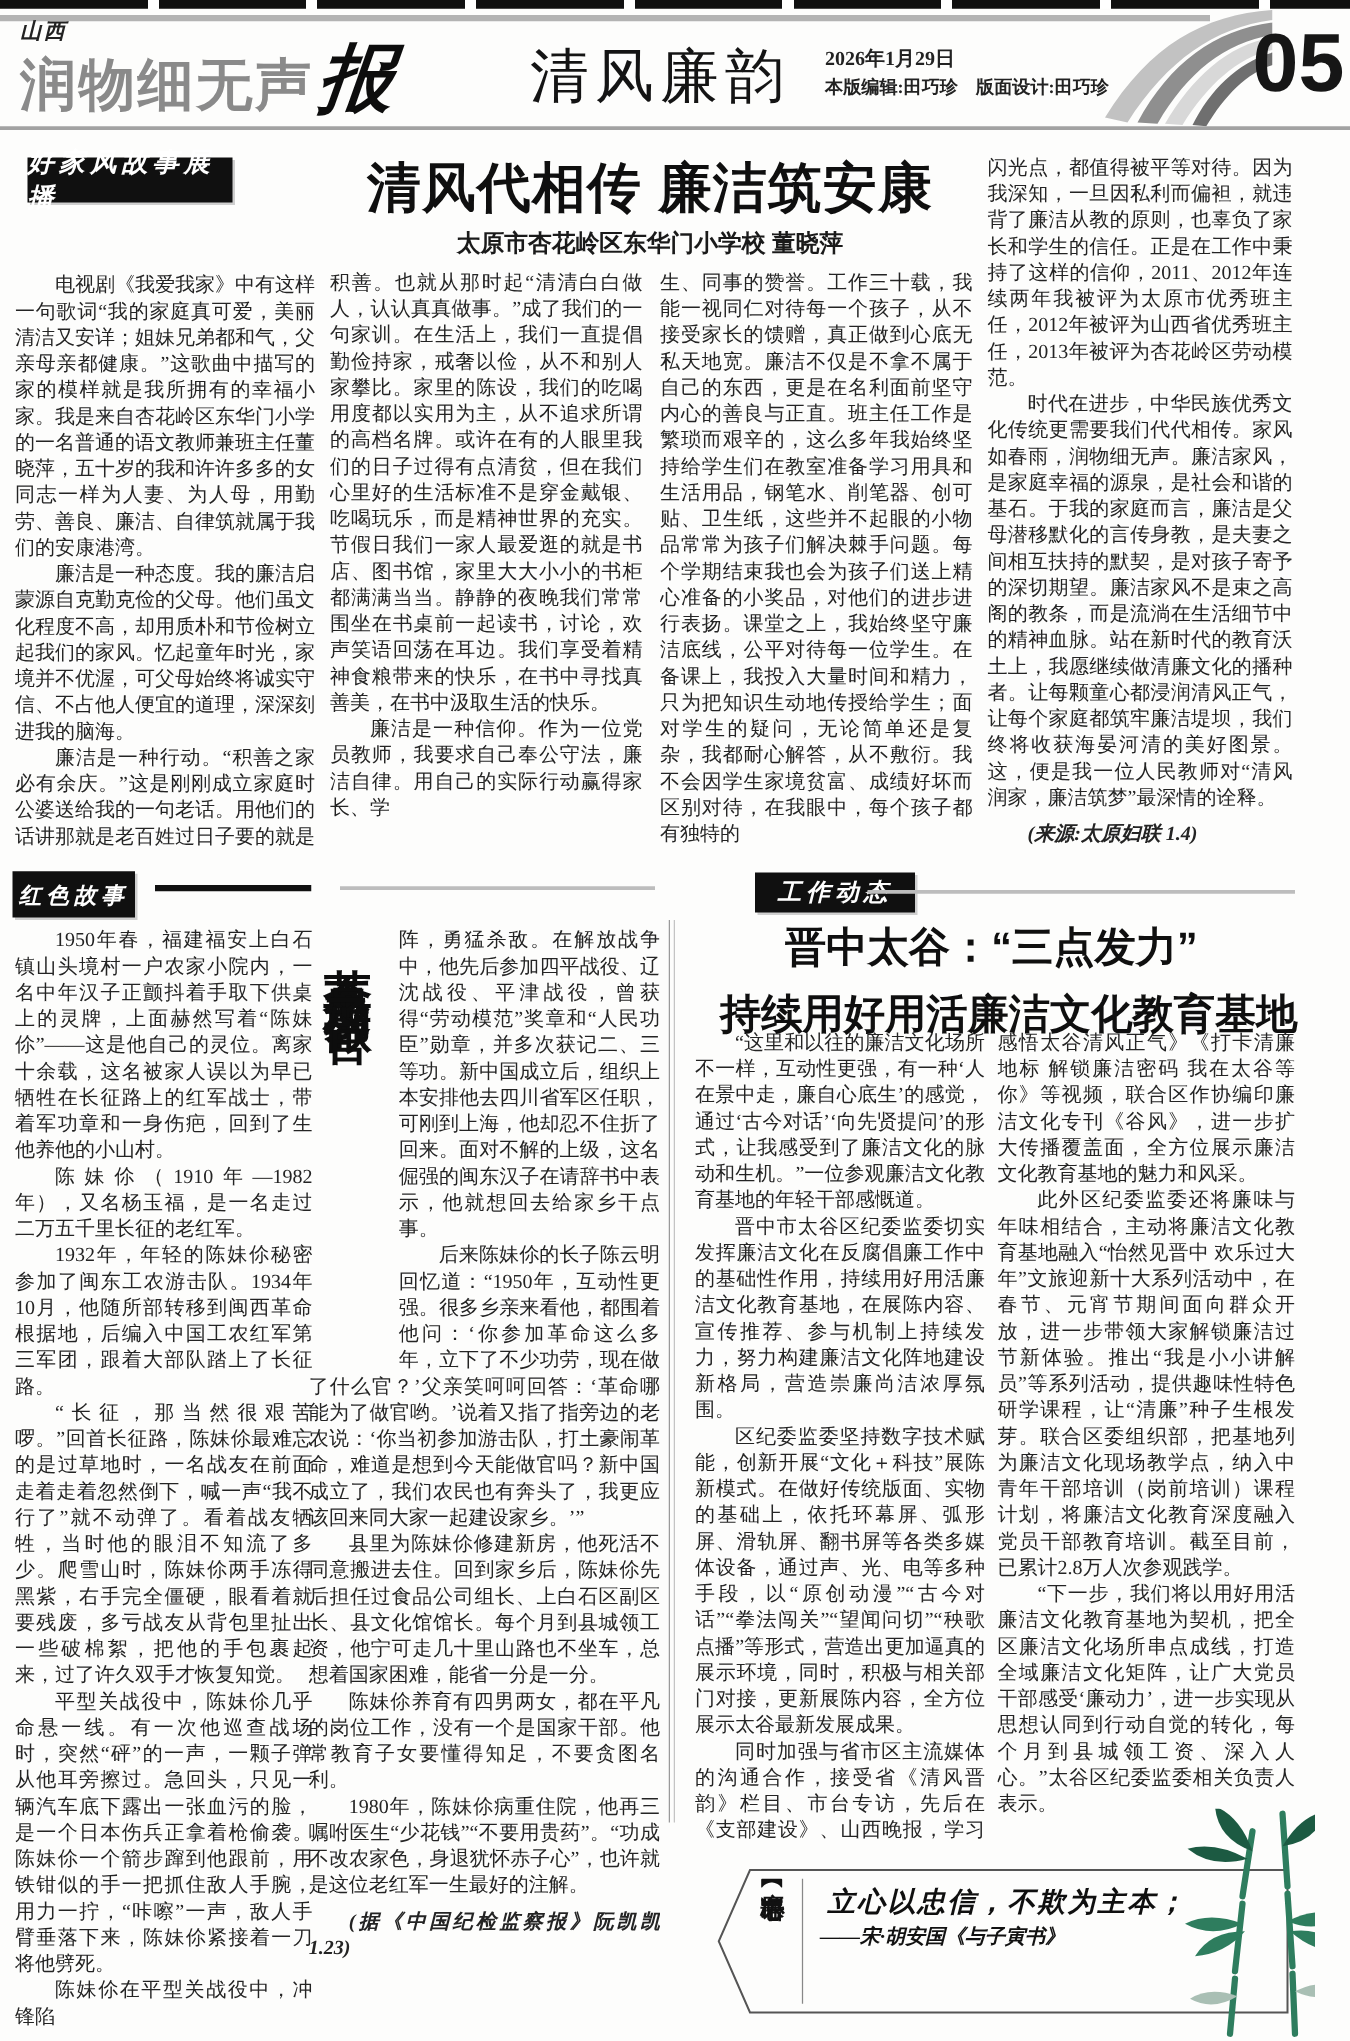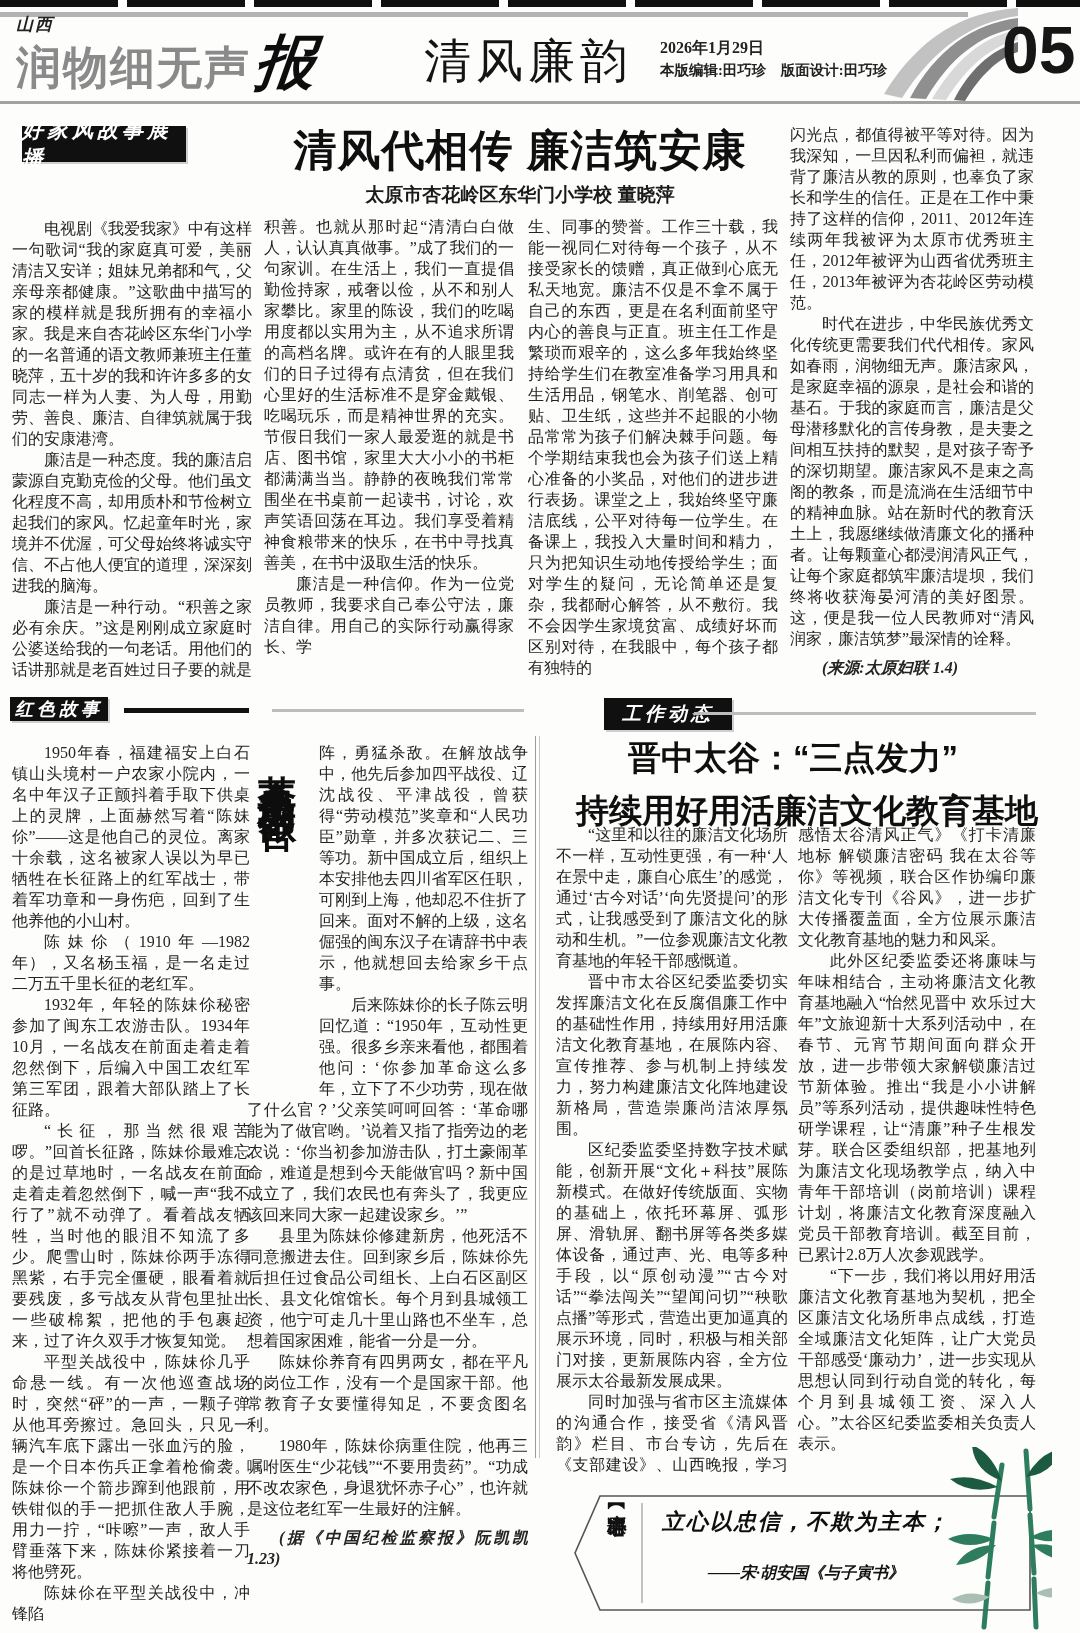--- a/index.html
+++ b/index.html
@@ -58,21 +58,21 @@
   
   .quote-box { overflow:visible; }
   .quote-outline { position:absolute; left:0; top:0; }
   .quote-label { position:absolute; left:34px; top:10px; height:112px; display:flex;
       align-items:center; writing-mode:vertical-rl; text-orientation:upright;
       font-size:19px; font-weight:700; letter-spacing:2px; color:#111; }
   .quote-content { position:absolute; left:86px; top:18px; width:300px; }
   .quote-content .q-line { font-size:22px; font-weight:700; letter-spacing:2px;
       text-align:center; line-height:34px; color:#0f0f0f;font-style:italic; }
   .quote-content .q-attr { font-size:16px; font-weight:700; font-style:italic;
-      text-align:center; margin-top:24px; color:#111; }
+      text-align:left; margin-top:0; color:#111; }
   .bamboo { position:absolute; }
 </style>
 </head>
 <body>
 
 <div class="page">
 
   <div class="abs top-black-bar"></div>
   <div class="abs top-gray-bar"></div>
 
@@ -120,28 +120,28 @@
   <div class="abs body-text" style="left:528px;top:216px;width:250px;height:464px;">
     <p class="cont">生、同事的赞誉。工作三十载，我能一视同仁对待每一个孩子，从不接受家长的馈赠，真正做到心底无私天地宽。廉洁不仅是不拿不属于自己的东西，更是在名利面前坚守内心的善良与正直。班主任工作是繁琐而艰辛的，这么多年我始终坚持给学生们在教室准备学习用具和生活用品，钢笔水、削笔器、创可贴、卫生纸，这些并不起眼的小物品常常为孩子们解决棘手问题。每个学期结束我也会为孩子们送上精心准备的小奖品，对他们的进步进行表扬。课堂之上，我始终坚守廉洁底线，公平对待每一位学生。在备课上，我投入大量时间和精力，只为把知识生动地传授给学生；面对学生的疑问，无论简单还是复杂，我都耐心解答，从不敷衍。我不会因学生家境贫富、成绩好坏而区别对待，在我眼中，每个孩子都有独特的</p>
   </div>
 
   <div class="abs body-text" style="left:790px;top:124px;width:244px;height:556px;">
     <p class="cont">闪光点，都值得被平等对待。因为我深知，一旦因私利而偏袒，就违背了廉洁从教的原则，也辜负了家长和学生的信任。正是在工作中秉持了这样的信仰，2011、2012年连续两年我被评为太原市优秀班主任，2012年被评为山西省优秀班主任，2013年被评为杏花岭区劳动模范。</p>
     <p>时代在进步，中华民族优秀文化传统更需要我们代代相传。家风如春雨，润物细无声。廉洁家风，是家庭幸福的源泉，是社会和谐的基石。于我的家庭而言，廉洁是父母潜移默化的言传身教，是夫妻之间相互扶持的默契，是对孩子寄予的深切期望。廉洁家风不是束之高阁的教条，而是流淌在生活细节中的精神血脉。站在新时代的教育沃土上，我愿继续做清廉文化的播种者。让每颗童心都浸润清风正气，让每个家庭都筑牢廉洁堤坝，我们终将收获海晏河清的美好图景。这，便是我一位人民教师对“清风润家，廉洁筑梦”最深情的诠释。</p>
     <p class="source-line">(来源:太原妇联 1.4)</p>
   </div>
 
-  <div class="abs badge" style="left:10px;top:697px;width:98px;height:24px;font-size:18px;font-family:Liberation Serif, serif;">红色故事</div>
+  <div class="abs badge" style="left:10px;top:697px;width:98px;height:37px;font-size:18px;font-family:Liberation Serif, serif;">红色故事</div>
   <div class="abs rule-black" style="left:124px;top:708px;width:125px;height:5px;"></div>
   <div class="abs rule-gray" style="left:272px;top:709px;width:252px;height:3px;"></div>
 
   <div class="abs body-text" style="left:12px;top:742px;width:238px;height:889px;">
     <p>1950年春，福建福安上白石镇山头境村一户农家小院内，一名中年汉子正颤抖着手取下供桌上的灵牌，上面赫然写着“陈妹伱”——这是他自己的灵位。离家十余载，这名被家人误以为早已牺牲在长征路上的红军战士，带着军功章和一身伤疤，回到了生他养他的小山村。</p>
     <p>陈妹伱（1910年—1982年），又名杨玉福，是一名走过二万五千里长征的老红军。</p>
-    <p>1932年，年轻的陈妹伱秘密参加了闽东工农游击队。1934年10月，一名战友在前面走着走着忽然倒下，后编入中国工农红军第三军团，跟着大部队踏上了长征路。</p>
+    <p>1932年，年轻的陈妹伱秘密参加了闽东工农游击队。1934年10月，他随所部转移到闽西革命根据地，后编入中国工农红军第三军团，跟着大部队踏上了长征路。</p>
     <p>“长征，那当然很艰苦啰。”回首长征路，陈妹伱最难忘的是过草地时，一名战友在前面走着走着忽然倒下，喊一声“我不行了”就不动弹了。看着战友牺牲，当时他的眼泪不知流了多少。爬雪山时，陈妹伱两手冻得黑紫，右手完全僵硬，眼看着就要残废，多亏战友从背包里扯出一些破棉絮，把他的手包裹起来，过了许久双手才恢复知觉。</p>
     <p>平型关战役中，陈妹伱几乎命悬一线。有一次他巡查战场时，突然“砰”的一声，一颗子弹从他耳旁擦过。急回头，只见一辆汽车底下露出一张血污的脸，是一个日本伤兵正拿着枪偷袭。陈妹伱一个箭步蹿到他跟前，用铁钳似的手一把抓住敌人手腕，用力一拧，“咔嚓”一声，敌人手臂垂落下来，陈妹伱紧接着一刀将他劈死。</p>
     <p>陈妹伱在平型关战役中，冲锋陷</p>
   </div>
 
   <div class="abs body-text" style="left:247px;top:742px;width:281px;height:889px;">
     <div class="vertical-title">革命不是为了做官</div>
     <p class="cont">阵，勇猛杀敌。在解放战争中，他先后参加四平战役、辽沈战役、平津战役，曾获得“劳动模范”奖章和“人民功臣”勋章，并多次获记二、三等功。新中国成立后，组织上本安排他去四川省军区任职，可刚到上海，他却忍不住折了回来。面对不解的上级，这名倔强的闽东汉子在请辞书中表示，他就想回去给家乡干点事。</p>
     <p>后来陈妹伱的长子陈云明回忆道：“1950年，互动性更强。很多乡亲来看他，都围着他问：‘你参加革命这么多年，立下了不少功劳，现在做了什么官？’父亲笑呵呵回答：‘革命哪能为了做官哟。’说着又指了指旁边的老农说：‘你当初参加游击队，打土豪闹革命，难道是想到今天能做官吗？新中国成立了，我们农民也有奔头了，我更应该回来同大家一起建设家乡。’”</p>
     <p>县里为陈妹伱修建新房，他死活不同意搬进去住。回到家乡后，陈妹伱先后担任过食品公司组长、上白石区副区长、县文化馆馆长。每个月到县城领工资，他宁可走几十里山路也不坐车，总想着国家困难，能省一分是一分。</p>

